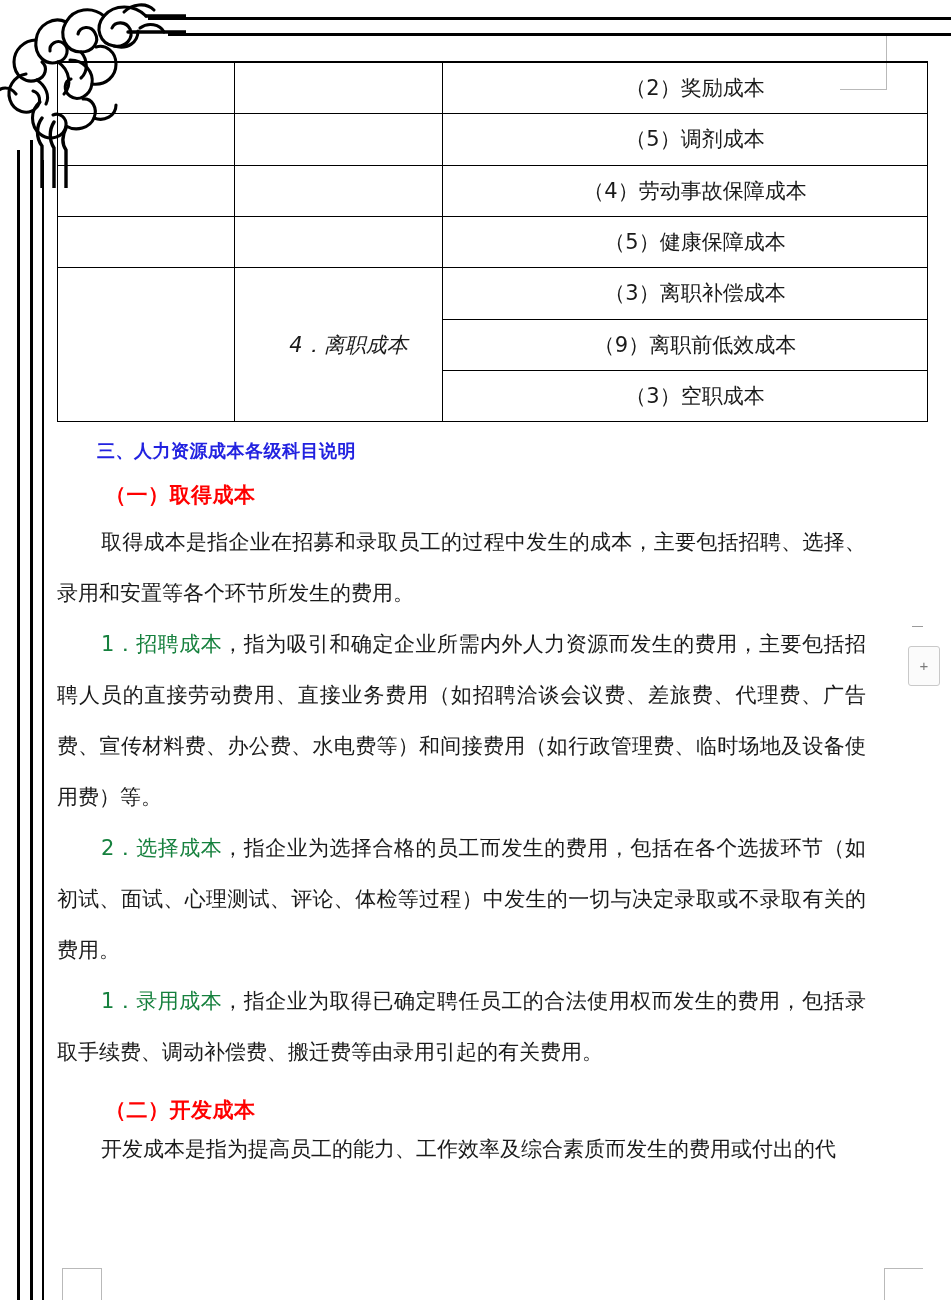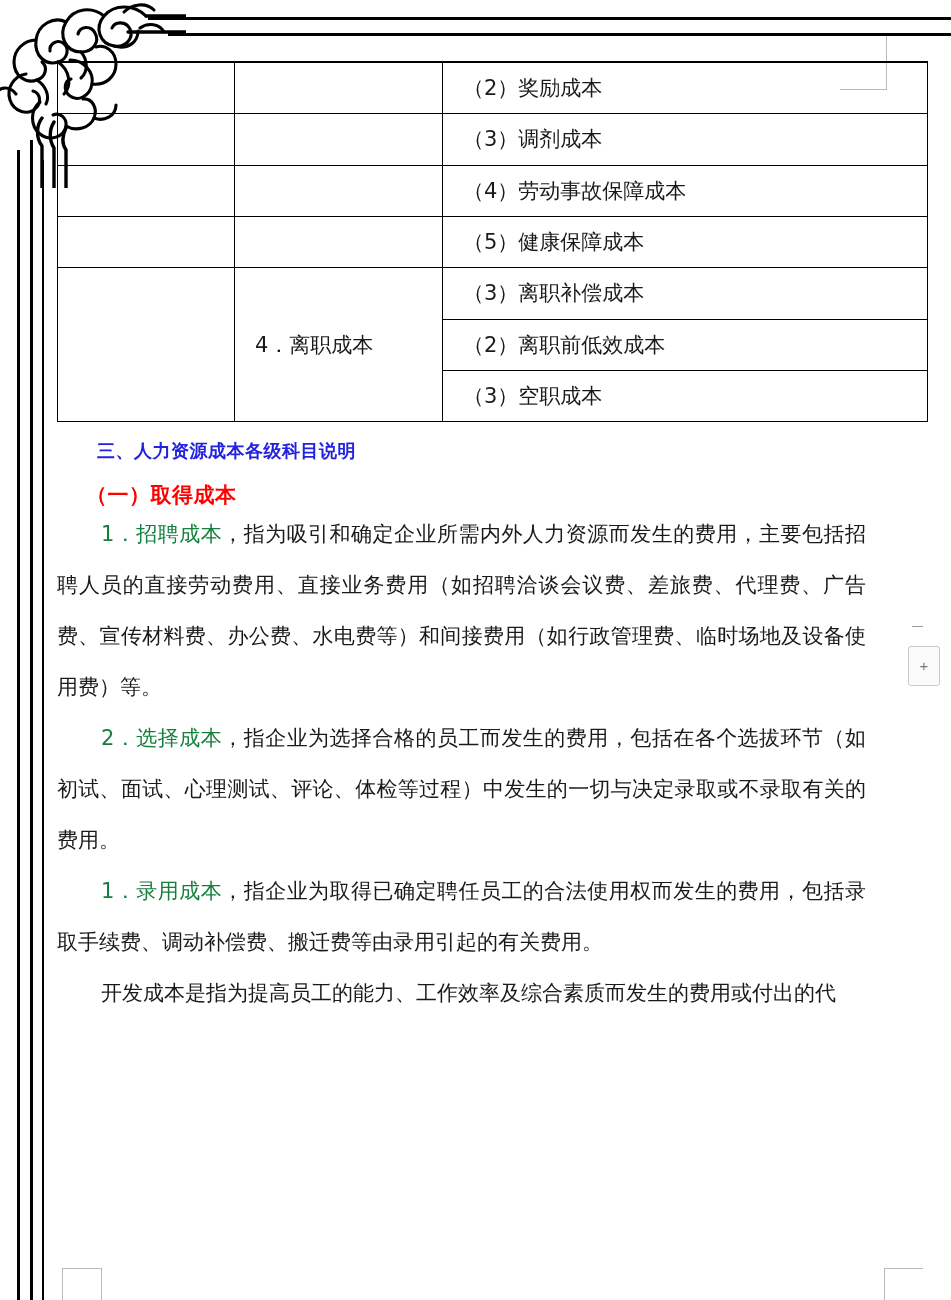--- a/index.html
+++ b/index.html
@@ -69,50 +69,51 @@
     left: 57px;
     top: 61px;
     width: 809px;
   }
 
   
   table.cost-table {
     border-collapse: collapse;
     width: 809px;
     table-layout: fixed;
+    text-align: center;
   }
   table.cost-table td {
     border: 1px solid #000000;
     font-size: 21px;
     color: #1a1a1a;
     font-family: "DejaVu Sans", "Liberation Sans", sans-serif;
     padding: 11px 0 11px 20px;
     line-height: 1.35;
     height: 28px;
     vertical-align: middle;
     white-space: nowrap;
   }
   table.cost-table .col-a { width: 156px; }
-  table.cost-table .col-b { width: 187px; }
+  table.cost-table .col-b { width: 187px; font-style: italic; }
   table.cost-table .col-c { width: 464px; }
   table.cost-table .outer-top { border-top: 2px solid #000000; }
 
   
   .h-blue {
     color: #2222e0;
     font-weight: bold;
     font-size: 18px;
     margin: 17px 0 0 40px;
     letter-spacing: 0.5px;
   }
   .h-red {
     color: #ff0000;
     font-weight: bold;
     font-size: 21px;
-    margin: 18px 0 0 29px;
+    margin: 18px 0 0 48px;
     letter-spacing: 0.5px;
   }
   p.body {
     font-size: 21px;
     color: #1a1a1a;
     line-height: 51px;
     margin: 8px 0 0 0;
     text-indent: 44px;
     text-align: justify;
     text-justify: inter-ideograph;
@@ -197,58 +198,60 @@
     <table class="cost-table">
       <tbody>
         <tr>
           <td class="col-a outer-top"></td>
           <td class="col-b outer-top"></td>
           <td class="col-c outer-top">（2）奖励成本</td>
         </tr>
         <tr>
           <td class="col-a"></td>
           <td class="col-b"></td>
-          <td class="col-c">（3）调剂成本</td>
+          <td class="col-c">（5）调剂成本</td>
         </tr>
         <tr>
           <td class="col-a"></td>
           <td class="col-b"></td>
           <td class="col-c">（4）劳动事故保障成本</td>
         </tr>
         <tr>
           <td class="col-a"></td>
           <td class="col-b"></td>
           <td class="col-c">（5）健康保障成本</td>
         </tr>
         <tr>
           <td class="col-a" rowspan="3"></td>
           <td class="col-b" rowspan="3">4．离职成本</td>
           <td class="col-c">（3）离职补偿成本</td>
         </tr>
         <tr>
-          <td class="col-c">（2）离职前低效成本</td>
+          <td class="col-c">（9）离职前低效成本</td>
         </tr>
         <tr>
           <td class="col-c">（3）空职成本</td>
         </tr>
       </tbody>
     </table>
 
     <div class="h-blue">三、人力资源成本各级科目说明</div>
 
     <div class="h-red">（一）取得成本</div>
 
+    <p class="body">取得成本是指企业在招募和录取员工的过程中发生的成本，主要包括招聘、选择、录用和安置等各个环节所发生的费用。</p>
 
     <p class="body tight"><span class="term-red">1．招聘成本</span><span>，指为吸引和确定企业所需内外人力资源而发生的费用，主要包括招聘人员的直接劳动费用、直接业务费用（如招聘洽谈会议费、差旅费、代理费、广告费、宣传材料费、办公费、水电费等）和间接费用（如行政管理费、临时场地及设备使用费）等。</span></p>
 
     <p class="body tight"><span class="term-red">2．选择成本</span><span>，指企业为选择合格的员工而发生的费用，包括在各个选拔环节（如初试、面试、心理测试、评论、体检等过程）中发生的一切与决定录取或不录取有关的费用。</span></p>
 
     <p class="body tight"><span class="term-red">1．录用成本</span><span>，指企业为取得已确定聘任员工的合法使用权而发生的费用，包括录取手续费、调动补偿费、搬迁费等由录用引起的有关费用。</span></p>
 
 
+    <div class="h-red">（二）开发成本</div>
 
     <p class="body tight">开发成本是指为提高员工的能力、工作效率及综合素质而发生的费用或付出的代</p>
 
   </div>
 
   <div class="minus-mark"></div>
   <div class="plus-btn">+</div>
 
 </div>
 

